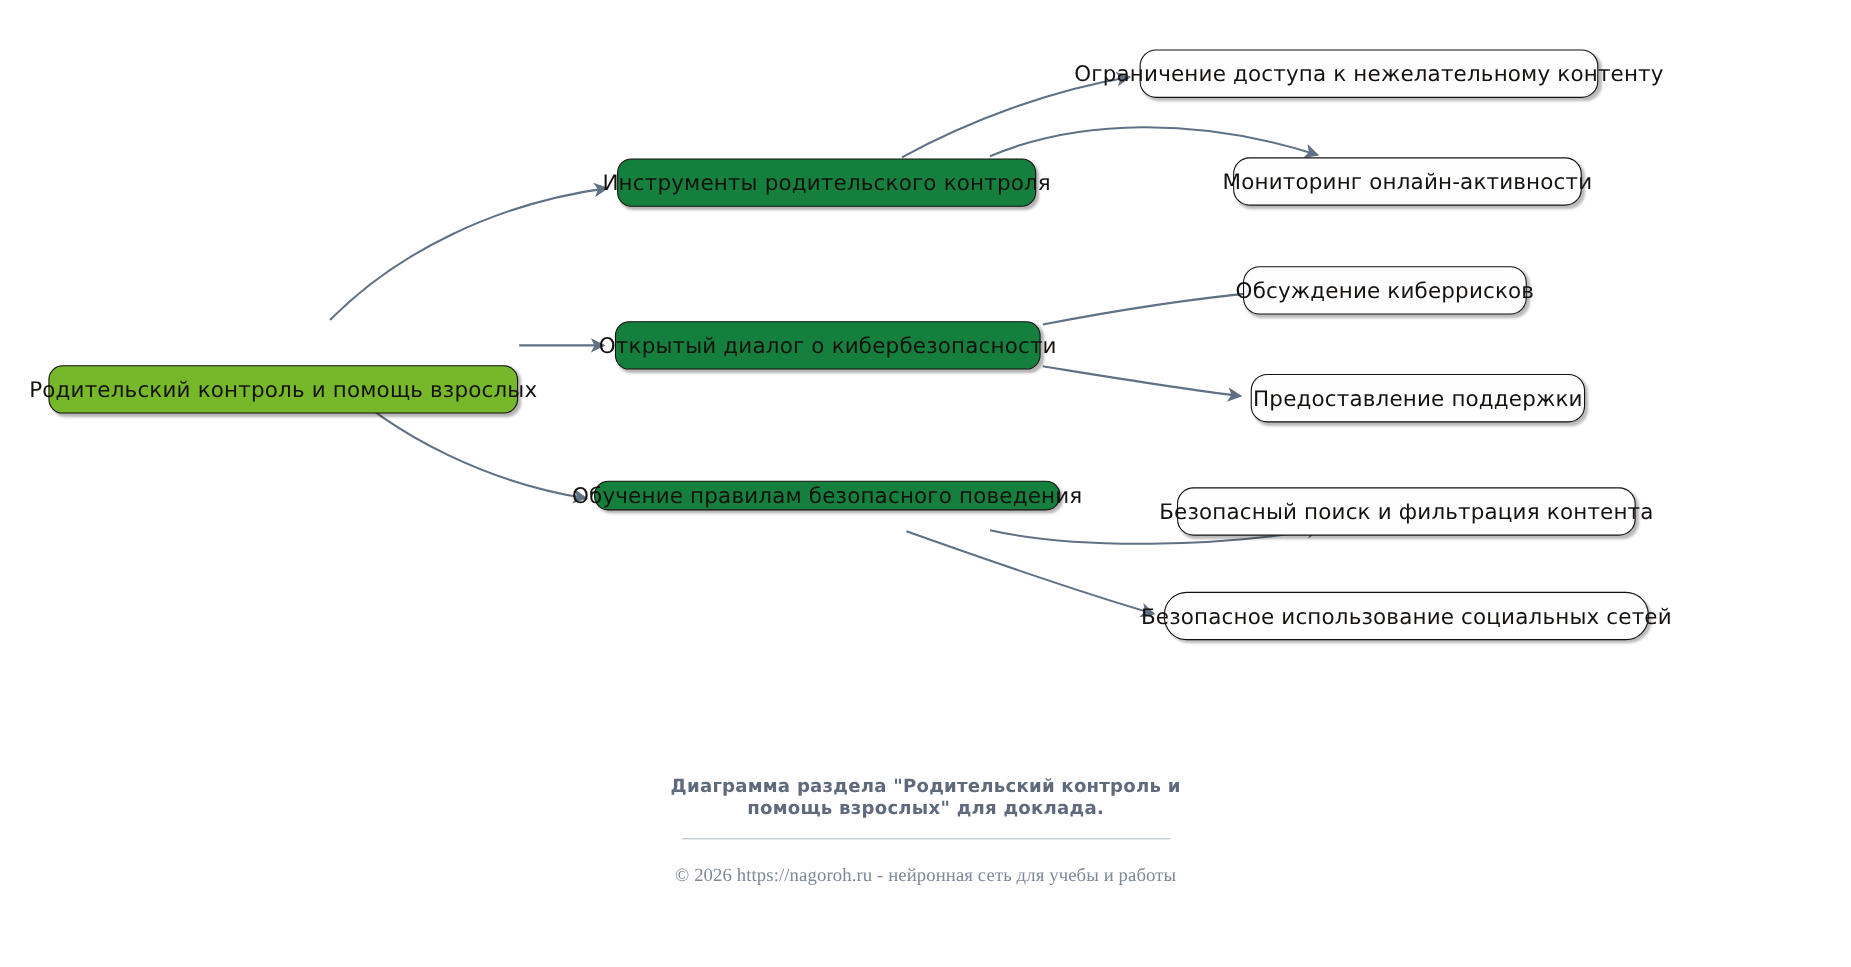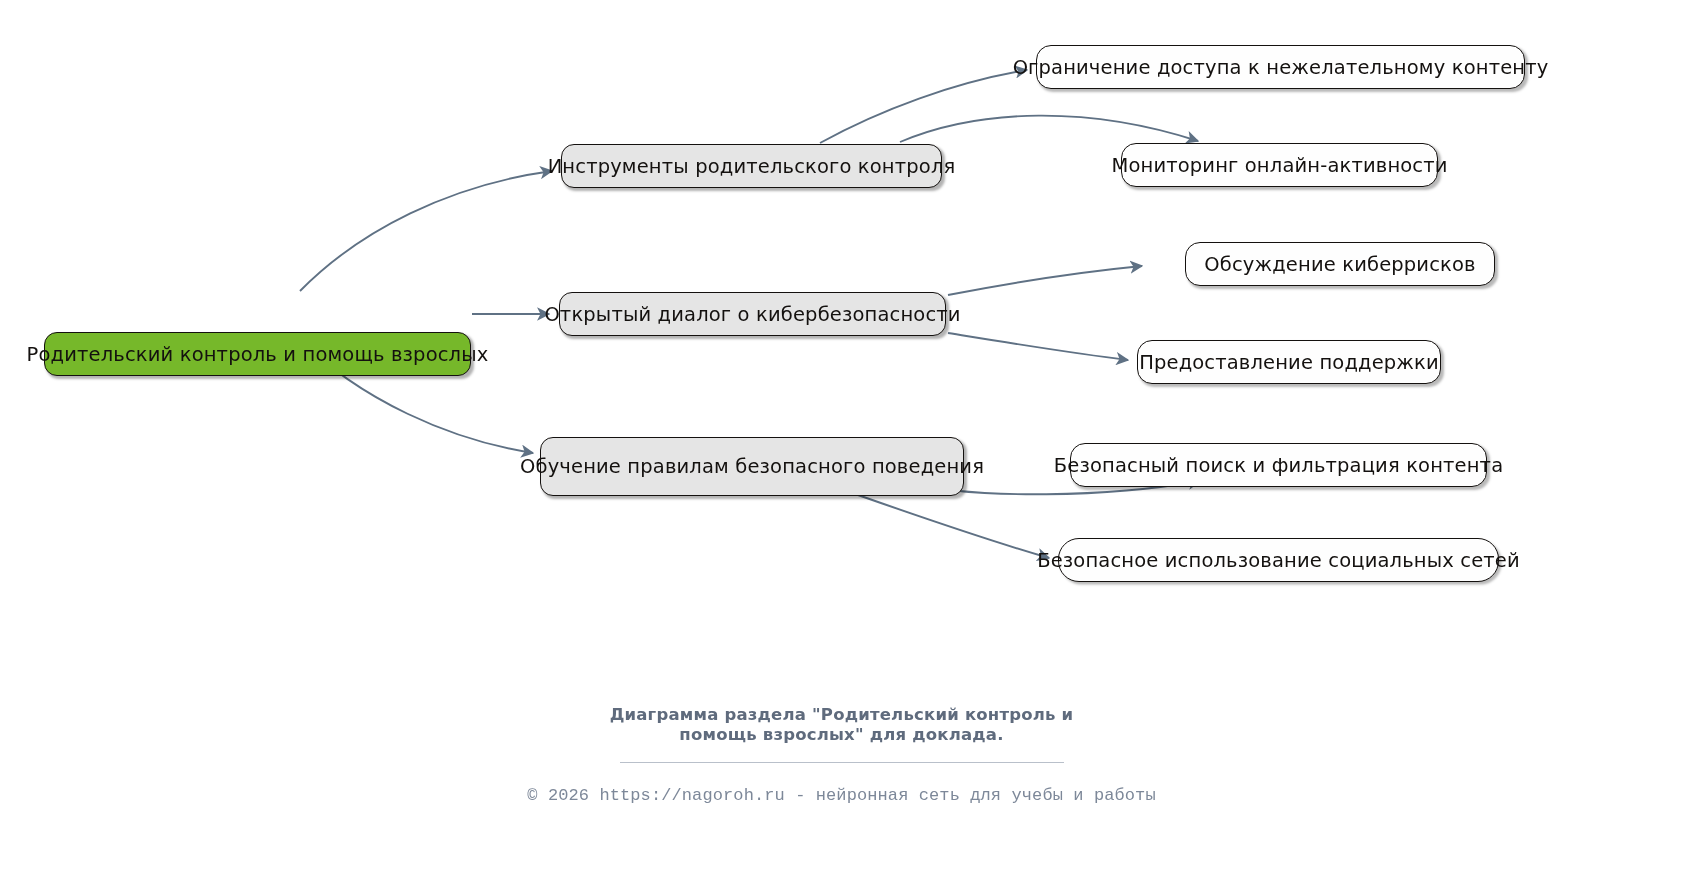--- a/index.html
+++ b/index.html
@@ -40,21 +40,21 @@
     letter-spacing: 0.15px;
   }
   .node-root {
     background: #76b82a;
     border: 1.6px solid #14110f;
     color: #14110f;
     font-size: 19.5px;
     box-shadow: 2.5px 2.5px 2.5px rgba(0,0,0,0.30);
   }
   .node-branch {
-    background: #e5e5e5;
+    background: #15803d;
     border: 1.6px solid #14110f;
     color: #14110f;
     font-size: 19.5px;
     box-shadow: 2.5px 2.5px 2.5px rgba(0,0,0,0.30);
   }
   .node-leaf {
     background: #fefefe;
     border: 1.7px solid #14110f;
     color: #14110f;
     font-size: 19.5px;
@@ -81,21 +81,21 @@
     position: absolute;
     left: 50%;
     transform: translateX(-50%);
     top: 762px;
     width: 444px;
     height: 1px;
     background: #b9c0ca;
   }
   #copyright {
     top: 786px;
-    font-family: Liberation Mono, monospace;
+    font-family: Liberation Serif, serif;
     font-size: 17px;
     color: #7d8899;
     letter-spacing: 0.1px;
   }
 </style>
 </head>
 <body>
 
 <div id="canvas">
 
@@ -123,27 +123,27 @@
       <path d="M 824 483 C 900 510 980 538 1049 558"></path>
     </g>
   </svg>
 
   <div class="node node-root" style="left:44px; top:292px; width:427px; height:44px;margin-top:40px;">Родительский контроль и помощь взрослых</div>
 
   <div class="node node-branch" style="left:561px; top:144px; width:381px; height:44px;">Инструменты родительского контроля</div>
 
   <div class="node node-branch" style="left:559px; top:292px; width:387px; height:44px;">Открытый диалог о кибербезопасности</div>
 
-  <div class="node node-branch" style="left:540px; top:437px; width:424px; height:59px;">Обучение правилам безопасного поведения</div>
+  <div class="node node-branch" style="left:540px; top:437px; width:424px; height:27px;">Обучение правилам безопасного поведения</div>
 
-  <div class="node node-leaf" style="left:1036px; top:45px; width:489px; height:44px;">Ограничение доступа к нежелательному контенту</div>
+  <div class="node node-leaf" style="left:1036px; top:45px; width:417px; height:44px;">Ограничение доступа к нежелательному контенту</div>
 
   <div class="node node-leaf" style="left:1121px; top:143px; width:317px; height:44px;">Мониторинг онлайн-активности</div>
 
-  <div class="node node-leaf" style="left:1185px; top:242px; width:310px; height:44px;">Обсуждение киберрисков</div>
+  <div class="node node-leaf" style="left:1130px; top:242px; width:258px; height:44px;">Обсуждение киберрисков</div>
 
   <div class="node node-leaf" style="left:1137px; top:340px; width:304px; height:44px;">Предоставление поддержки</div>
 
   <div class="node node-leaf" style="left:1070px; top:443px; width:417px; height:44px;">Безопасный поиск и фильтрация контента</div>
 
   <div class="node node-leaf" style="left:1058px; top:538px; width:441px; height:44px;border-radius:21px;">Безопасное использование социальных сетей</div>
 
   <div class="footer" id="caption">
     <span class="cap-line">Диаграмма раздела "Родительский контроль и</span>
     <span class="cap-line">помощь взрослых" для доклада.</span>

